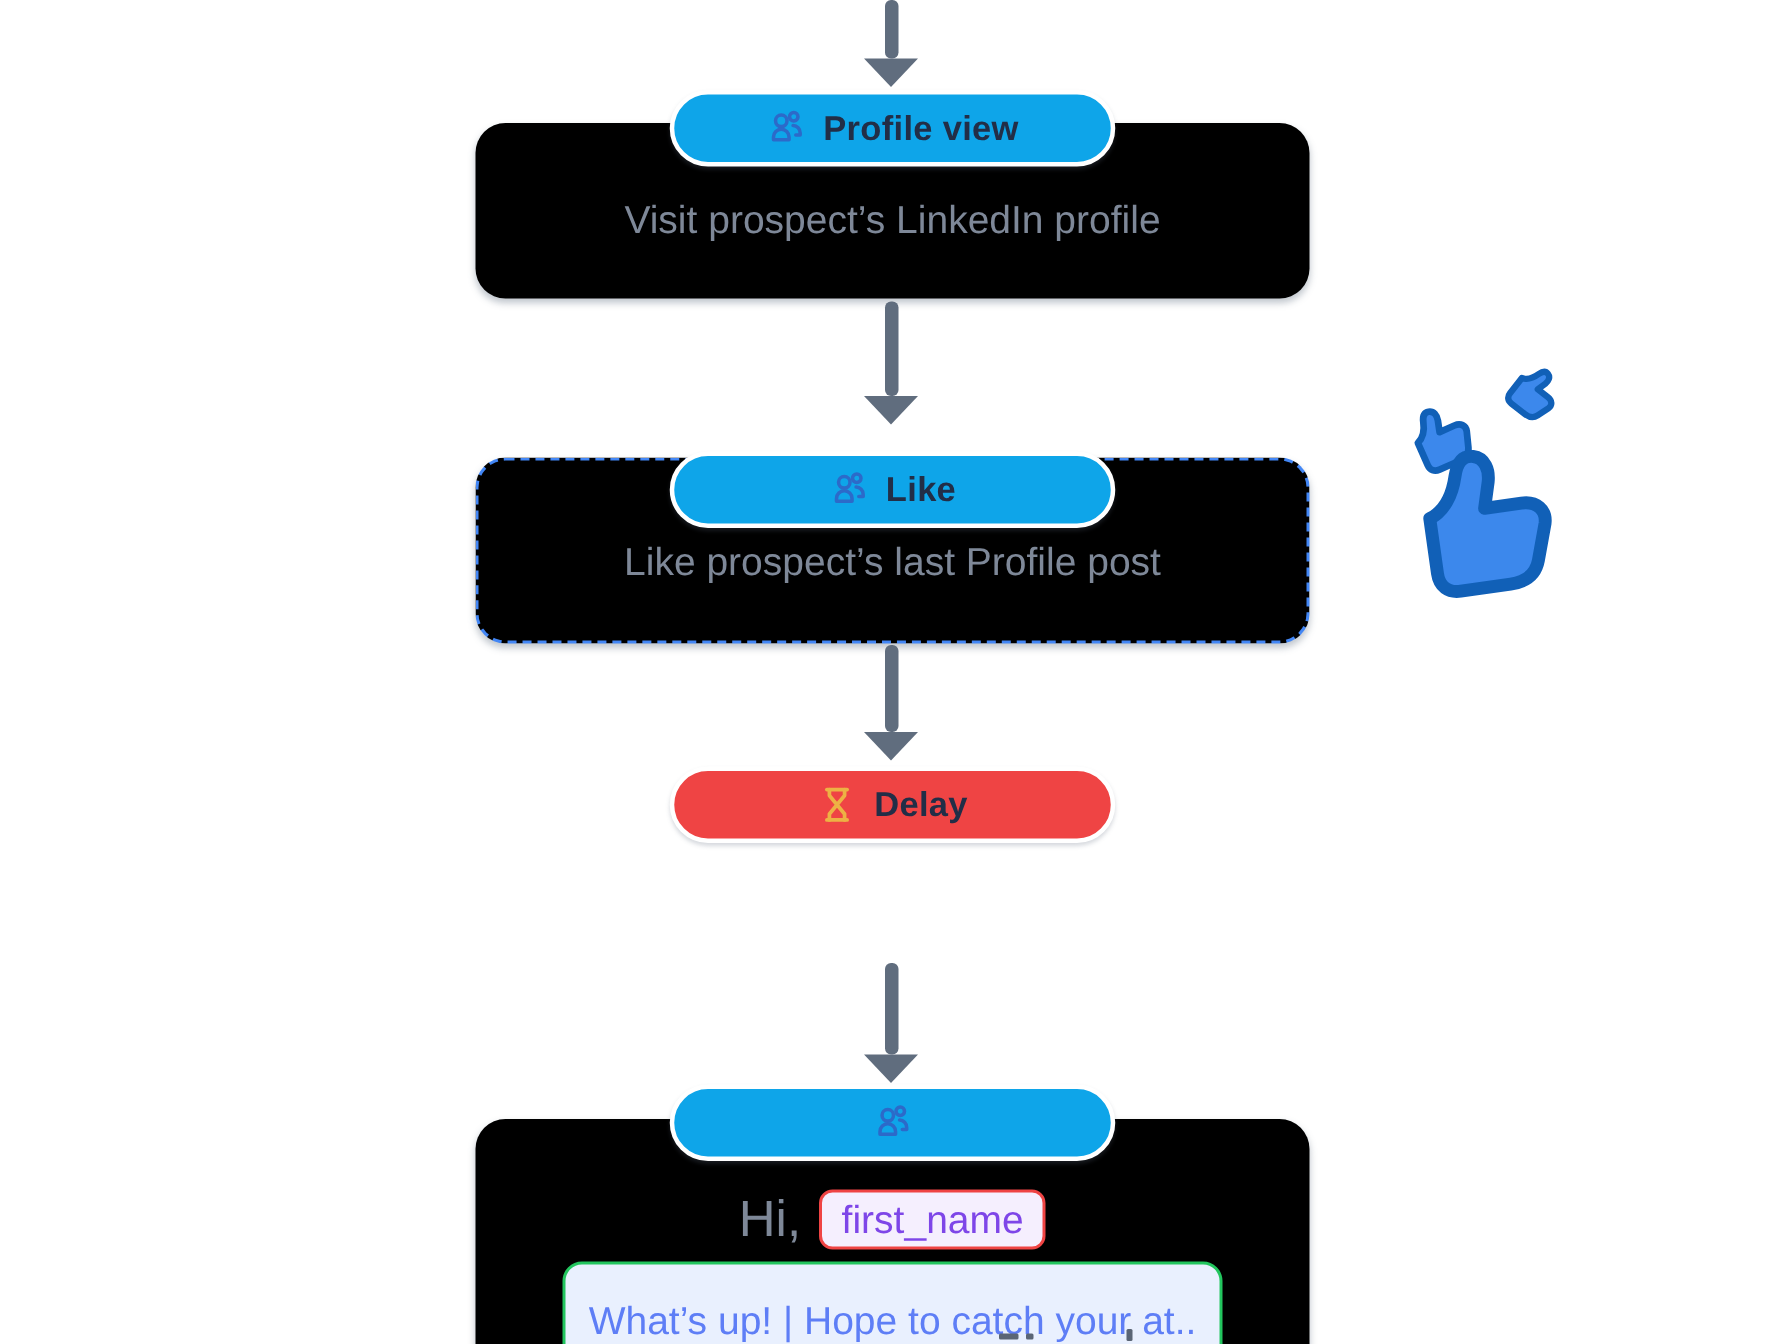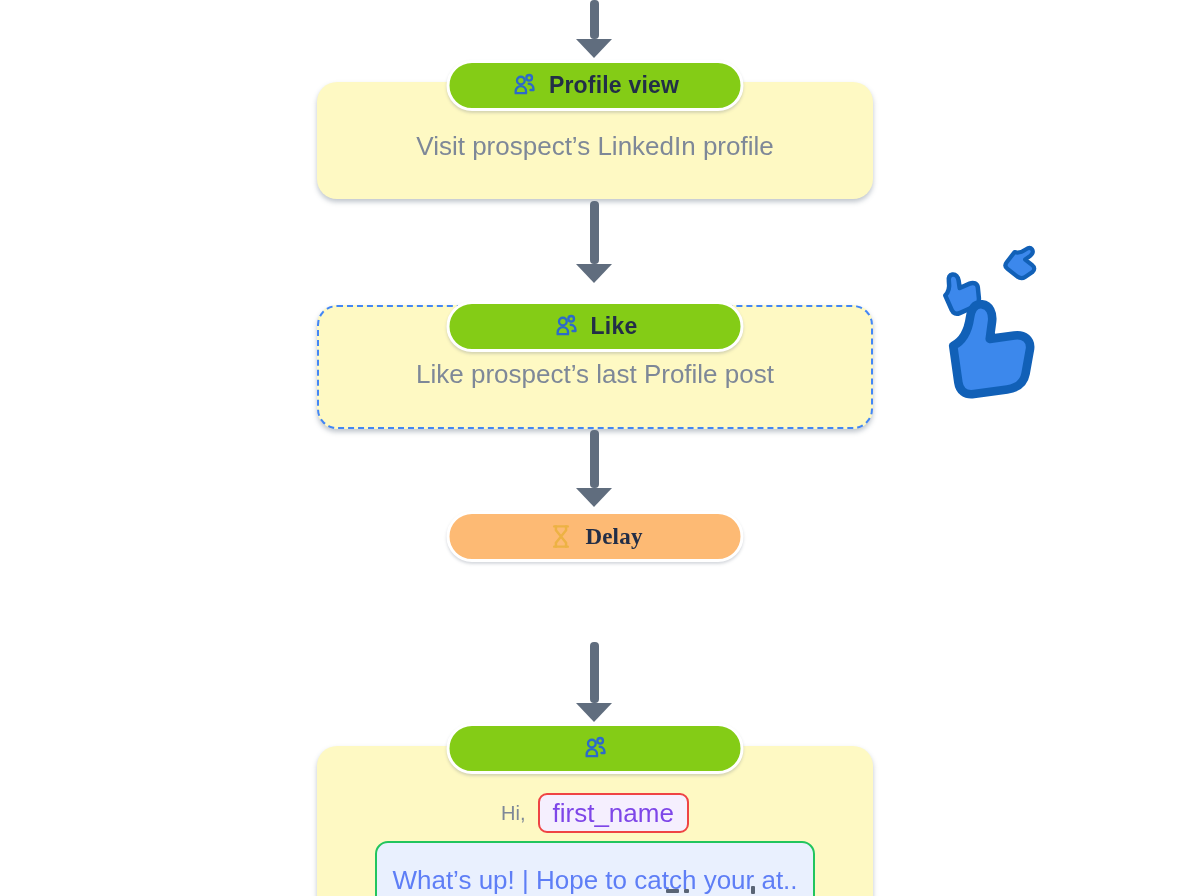--- a/index.html
+++ b/index.html
@@ -20,56 +20,56 @@
   .arrow .head{
     position:absolute;left:576px;width:0;height:0;
     border-left:18px solid transparent;
     border-right:18px solid transparent;
     border-top:19px solid #606d7e;
   }
 
   
   .card{
     position:absolute;left:317px;width:556px;
-    background:#fef9c3;border-radius:20px;
+    background:#000000;border-radius:20px;
     box-shadow:0 3px 5px rgba(90,104,124,0.38);
     box-sizing:border-box;
     display:flex;align-items:center;justify-content:center;
   }
   .card.selected{
     border:2px dashed #4286f5;
   }
   .card .body-text{
     color:#7e8898;font-size:26px;line-height:1.25;text-align:center;
   }
   .card .body-text b{color:#6e7889;font-weight:700;}
 
   
   .badge{
     position:absolute;left:595px;transform:translateX(-50%);
     height:51px;min-width:297px;box-sizing:border-box;
     padding:0 42px;
-    background:#84cc16;
+    background:#0ea5e9;
     border:3px solid #ffffff;border-radius:999px;
     display:flex;align-items:center;justify-content:center;gap:11px;
     box-shadow:0 2px 3px rgba(90,104,124,0.25);
     z-index:5;white-space:nowrap;
   }
-  .badge.yellow{background:#fdba74;font-family:Liberation Serif, serif;}
+  .badge.yellow{background:#ef4444;}
   .badge .badge-label{
     color:#222e47;font-size:23px;font-weight:700;letter-spacing:0.2px;
   }
   .badge svg{display:block;}
 
   
   .cr-body{
     display:flex;flex-direction:column;align-items:center;gap:8px;
   }
   .cr-row{display:flex;align-items:center;gap:12px;}
-  .greeting{color:#7e8898;font-size:20px;}
+  .greeting{color:#7e8898;font-size:34px;}
   .token{
     box-sizing:border-box;white-space:nowrap;
     font-size:26px;line-height:1;display:inline-block;
   }
   .token.purple{
     color:#7e46e8;background:#f5effe;border:2px solid #ef4444;
     border-radius:9px;padding:5px 13px;
   }
   .token.blue{
     color:#5e7ef6;background:#e9f0fe;border:2px solid #22c55e;

